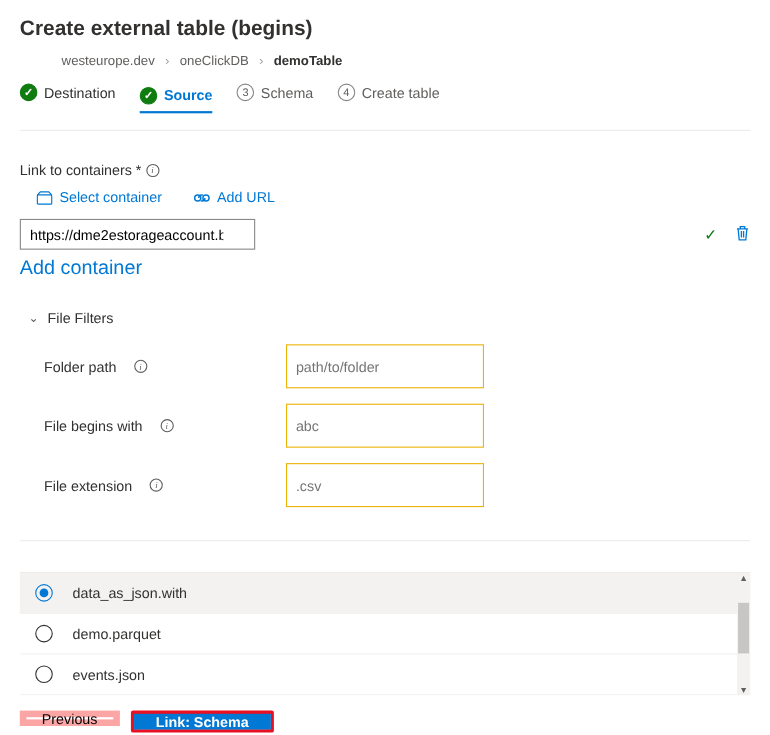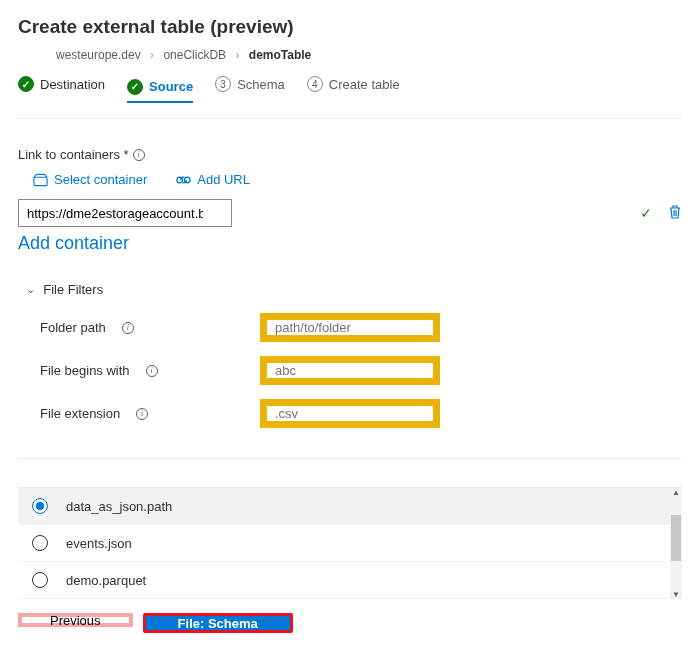--- a/index.html
+++ b/index.html
@@ -53,21 +53,21 @@
   .url-check { position: absolute; right: 8px; top: 50%; transform: translateY(-50%); color: #107c10; font-size: 14px; }
   .trash { color: #0078d4; cursor: pointer; }
 
   .add-link { color: #0078d4; font-size: 18px; cursor: pointer; margin-bottom: 28px; display: inline-block; }
 
   .filters { margin-left: 8px; margin-bottom: 30px; }
   .filters-head { display: flex; align-items: center; gap: 8px; font-size: 13px; margin-bottom: 16px; cursor: pointer; }
   .chev { font-size: 11px; color: #605e5c; }
   .field-row { display: flex; align-items: center; margin: 0 0 14px 14px; }
   .field-label { width: 220px; font-size: 13px; display: flex; align-items: center; gap: 16px; }
-  .field-input { border: 7px solid #eab308; height: 29px; width: 180px; padding: 0 8px; font-size: 13px; color: #605e5c; }
+  .field-input { border: 1px solid #eab308; height: 40px; width: 180px; padding: 0 8px; font-size: 13px; color: #605e5c; }
 
   .divider { border: 0; border-top: 1px solid #edebe9; margin: 0 0 28px 0; }
 
   .schema-head {
     display: flex; justify-content: space-between; align-items: center; margin-bottom: 10px;
   }
   .schema-title {
     font-size: 14px; font-weight: 600; padding: 2px 6px;
   }
   .highlight-box { border: 3px solid #e81123; border-radius: 2px; }
@@ -91,30 +91,30 @@
   .radio.on::after { content: ""; width: 8px; height: 8px; background: #0078d4; border-radius: 50%; }
   .scroll-hint {
     position: absolute; right: 0; top: 0; width: 12px; background: #f3f2f1;
     height: 100%; display: flex; flex-direction: column; justify-content: space-between;
     align-items: center; font-size: 8px; color: #605e5c;
   }
   .scroll-hint .thumb { width: 10px; height: 46px; background: #c8c6c4; margin-top: 18px; }
 
   .footer { display: flex; gap: 10px; margin-top: 14px; }
   .btn {
-    height: 14px; padding: 0 28px; font-size: 13px; border: 4px solid #fca5a5;
+    height: 14px; padding: 0 14px; font-size: 13px; border: 6px solid #fca5a5;
     background: #fff; cursor: pointer; display: flex; align-items: center;
   }
   .btn.primary { background: #0078d4; color: #fff; border-color: #0078d4; font-weight: 600; }
 </style>
 </head>
 <body>
 
 <div class="page">
-  <h1>Create external table (preview)</h1>
+  <h1>Create external table (begins)</h1>
 
   <div class="breadcrumb">
     <span>westeurope.dev</span>
     <span class="sep">›</span>
     <span>oneClickDB</span>
     <span class="sep">›</span>
     <span class="current">demoTable</span>
   </div>
 
   <div class="wizard">
@@ -211,37 +211,37 @@
       <input class="field-input" placeholder=".csv" style="">
     </div>
   </div>
 
   <hr class="divider">
 
 
   <div class="file-list">
     <div class="file-row sel">
       <span class="radio on"></span>
-      <span>data_as_json.path</span>
+      <span>data_as_json.with</span>
+    </div>
+    <div class="file-row">
+      <span class="radio"></span>
+      <span>demo.parquet</span>
     </div>
     <div class="file-row">
       <span class="radio"></span>
       <span>events.json</span>
-    </div>
-    <div class="file-row">
-      <span class="radio"></span>
-      <span>demo.parquet</span>
     </div>
     <div class="scroll-hint">
       <span>▲</span>
       <div class="thumb"></div>
       <span style="flex:1"></span>
       <span>▼</span>
     </div>
   </div>
 
   <div class="footer">
     <button class="btn">Previous</button>
     <span class="highlight-box" style="display:inline-flex">
-      <button class="btn primary">File: Schema</button>
+      <button class="btn primary">Link: Schema</button>
     </span>
   </div>
 </div>
 
 </body></html>

